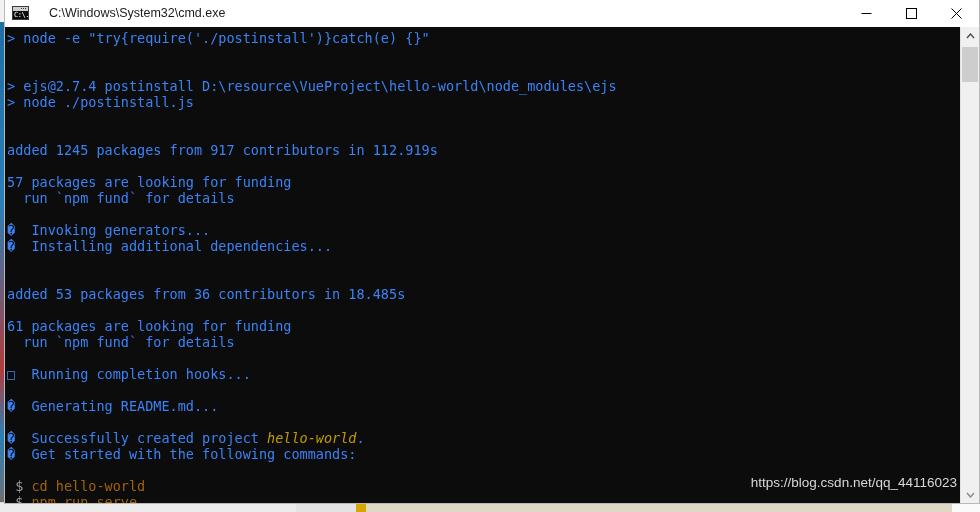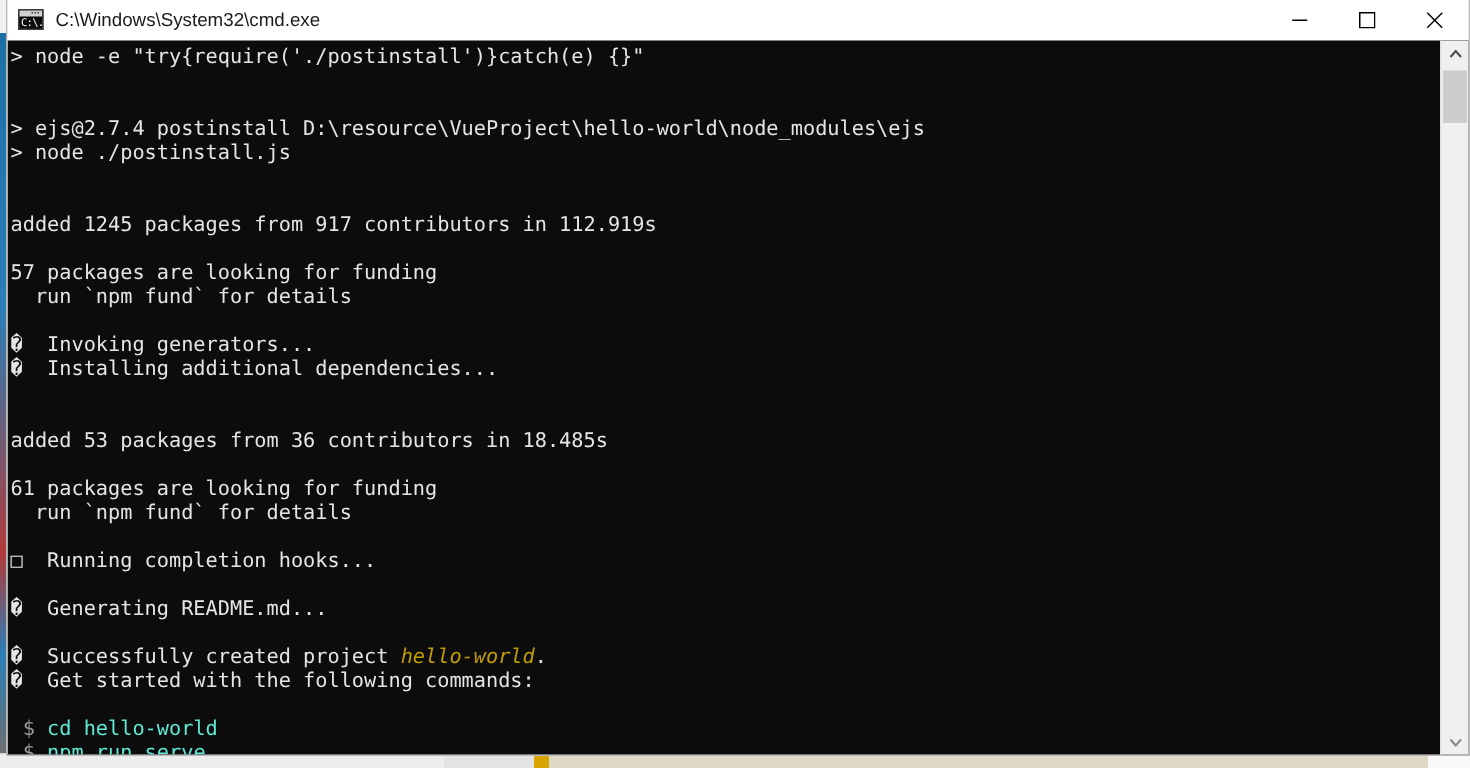--- a/index.html
+++ b/index.html
@@ -105,21 +105,21 @@
     position: absolute;
     left: 1px; top: 4px;
     font-family: "DejaVu Sans Mono", monospace;
     font-size: 7px;
     line-height: 9px;
     color: #ffffff;
     letter-spacing: -0.5px;
     white-space: nowrap;
   }
   #title-text {
-    margin-left: 8px;
+    margin-left: 20px;
     font-family: "Liberation Sans", sans-serif;
     font-size: 12.5px;
     color: #1b1b1b;
     white-space: nowrap;
     user-select: none;
   }
   #window-controls {
     position: absolute;
     right: 0; top: 0;
     height: 26px;
@@ -147,24 +147,24 @@
     right: 20px;
     padding: 3px 0 0 2px;
     font-family: "DejaVu Sans Mono", "Liberation Mono", monospace;
     font-size: 13.5px;
     line-height: 16px;
     color: #cccccc;
     white-space: pre;
     letter-spacing: 0px;
   }
   .line { height: 16px; }
-  .c-white  { color: #e5e5e5; }
+  .c-white  { color: #3b82f6; }
   .c-gray   { color: #9a9a9a; }
   .c-yellow { color: #c19c00; font-style: italic; }
-  .c-blue   { color: #5eead4; }
+  .c-blue   { color: #a16207; }
 
   
   #watermark {
     position: absolute;
     right: 22px;
     bottom: 14px;
     font-family: "Liberation Sans", sans-serif;
     font-size: 13.5px;
     color: #d8d8d8;
     white-space: nowrap;
@@ -244,20 +244,21 @@
           <line x1="0.5" y1="0.5" x2="10.5" y2="10.5" stroke="#000" stroke-width="1"></line>
           <line x1="10.5" y1="0.5" x2="0.5" y2="10.5" stroke="#000" stroke-width="1"></line>
         </svg>
       </div>
     </div>
   </div>
 
   <div id="console-area">
     <div id="console-text"><div class="line"><span class="c-white">&gt; node -e "try{require('./postinstall')}catch(e) {}"</span></div><div class="line">&nbsp;</div><div class="line">&nbsp;</div><div class="line"><span class="c-white">&gt; ejs@2.7.4 postinstall D:\resource\VueProject\hello-world\node_modules\ejs</span></div><div class="line"><span class="c-white">&gt; node ./postinstall.js</span></div><div class="line">&nbsp;</div><div class="line">&nbsp;</div><div class="line"><span class="c-white">added 1245 packages from 917 contributors in 112.919s</span></div><div class="line">&nbsp;</div><div class="line"><span class="c-white">57 packages are looking for funding</span></div><div class="line"><span class="c-white">  run `npm fund` for details</span></div><div class="line">&nbsp;</div><div class="line"><span class="c-white">�  Invoking generators...</span></div><div class="line"><span class="c-white">�  Installing additional dependencies...</span></div><div class="line">&nbsp;</div><div class="line">&nbsp;</div><div class="line"><span class="c-white">added 53 packages from 36 contributors in 18.485s</span></div><div class="line">&nbsp;</div><div class="line"><span class="c-white">61 packages are looking for funding</span></div><div class="line"><span class="c-white">  run `npm fund` for details</span></div><div class="line">&nbsp;</div><div class="line"><span class="c-white">□  Running completion hooks...</span></div><div class="line">&nbsp;</div><div class="line"><span class="c-white">�  Generating README.md...</span></div><div class="line">&nbsp;</div><div class="line"><span class="c-white">�  Successfully created project </span><span class="c-yellow">hello-world</span><span class="c-white">.</span></div><div class="line"><span class="c-white">�  Get started with the following commands:</span></div><div class="line">&nbsp;</div><div class="line"><span class="c-gray"> $ </span><span class="c-blue">cd hello-world</span></div><div class="line"><span class="c-gray"> $ </span><span class="c-blue">npm run serve</span></div></div>
 
+    <div id="watermark">https://blog.csdn.net/qq_44116023</div>
 
     <div id="scrollbar">
       <div class="sb-arrow up">
         <svg width="9" height="6" viewBox="0 0 9 6">
           <polyline points="1,5 4.5,1 8,5" fill="none" stroke="#4d4d4d" stroke-width="1.4"></polyline>
         </svg>
       </div>
       <div id="sb-thumb"></div>
       <div class="sb-arrow down">
         <svg width="9" height="6" viewBox="0 0 9 6">

